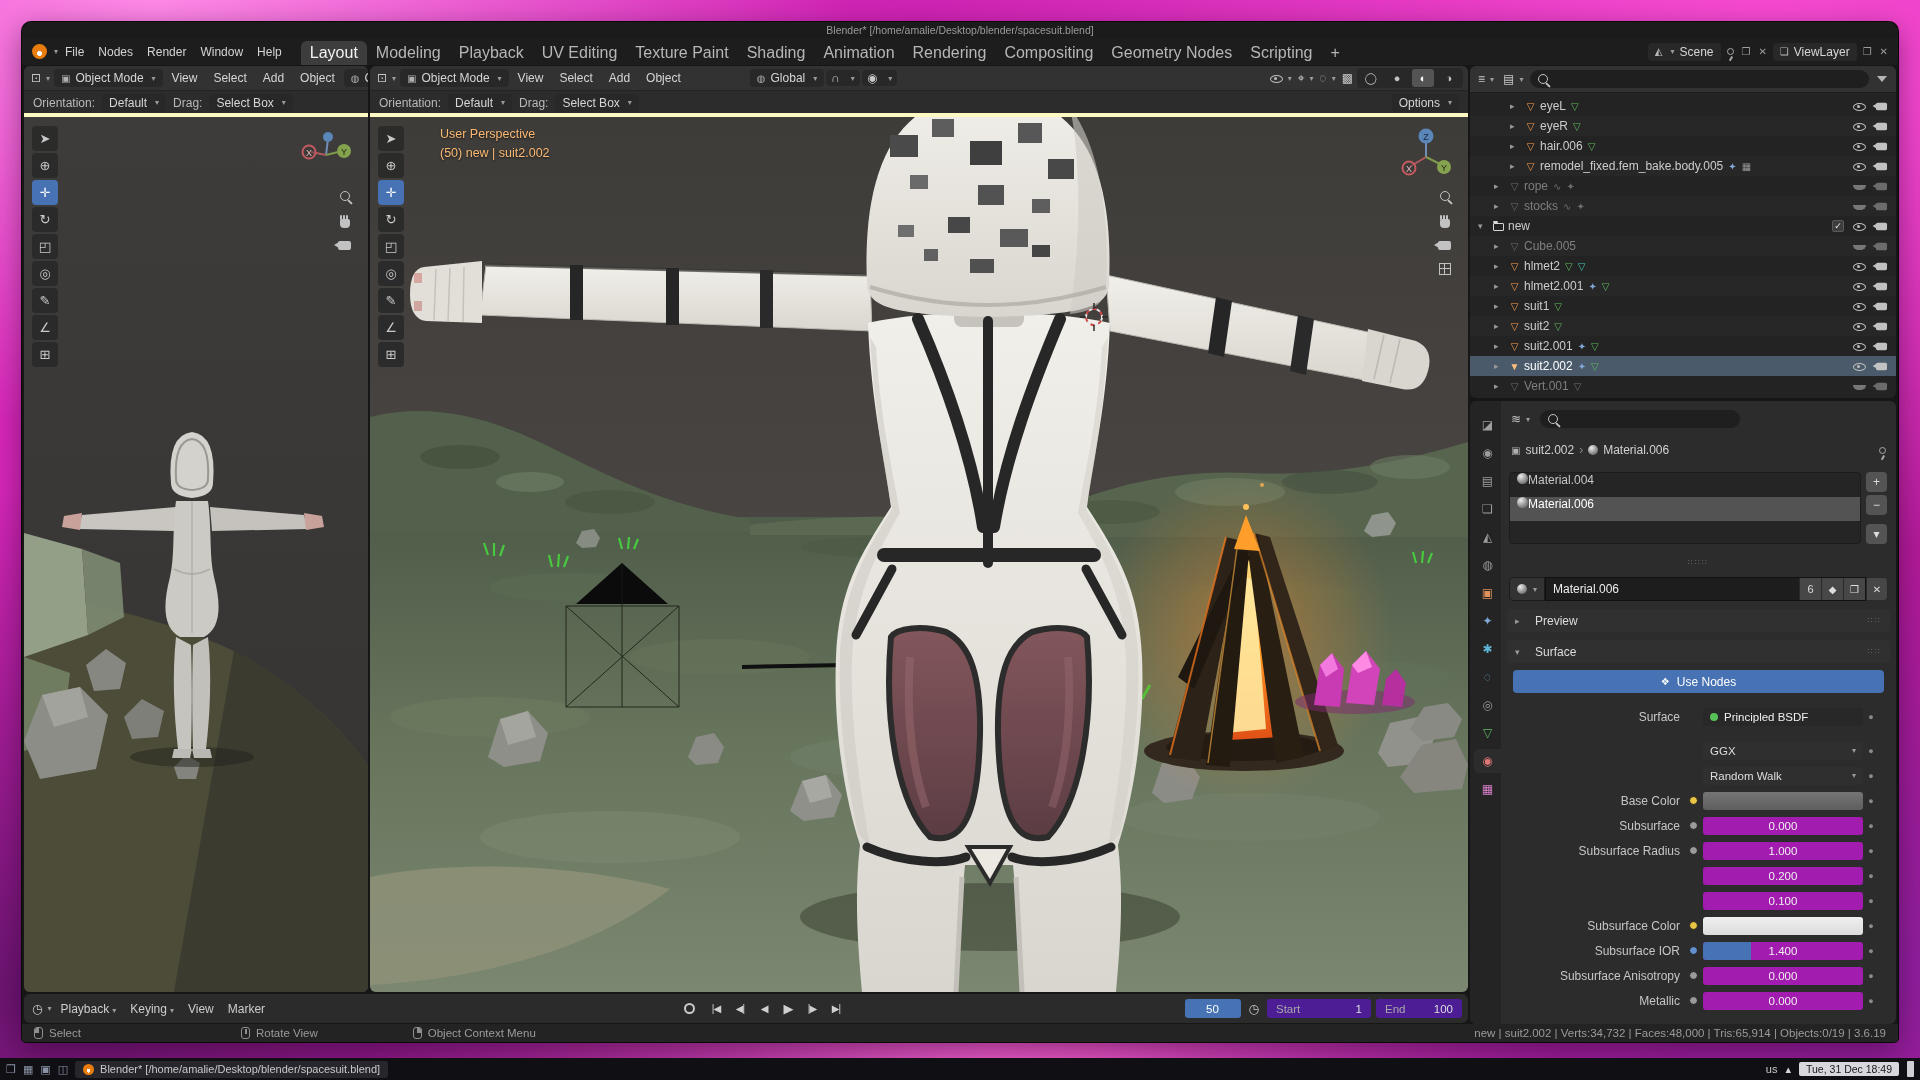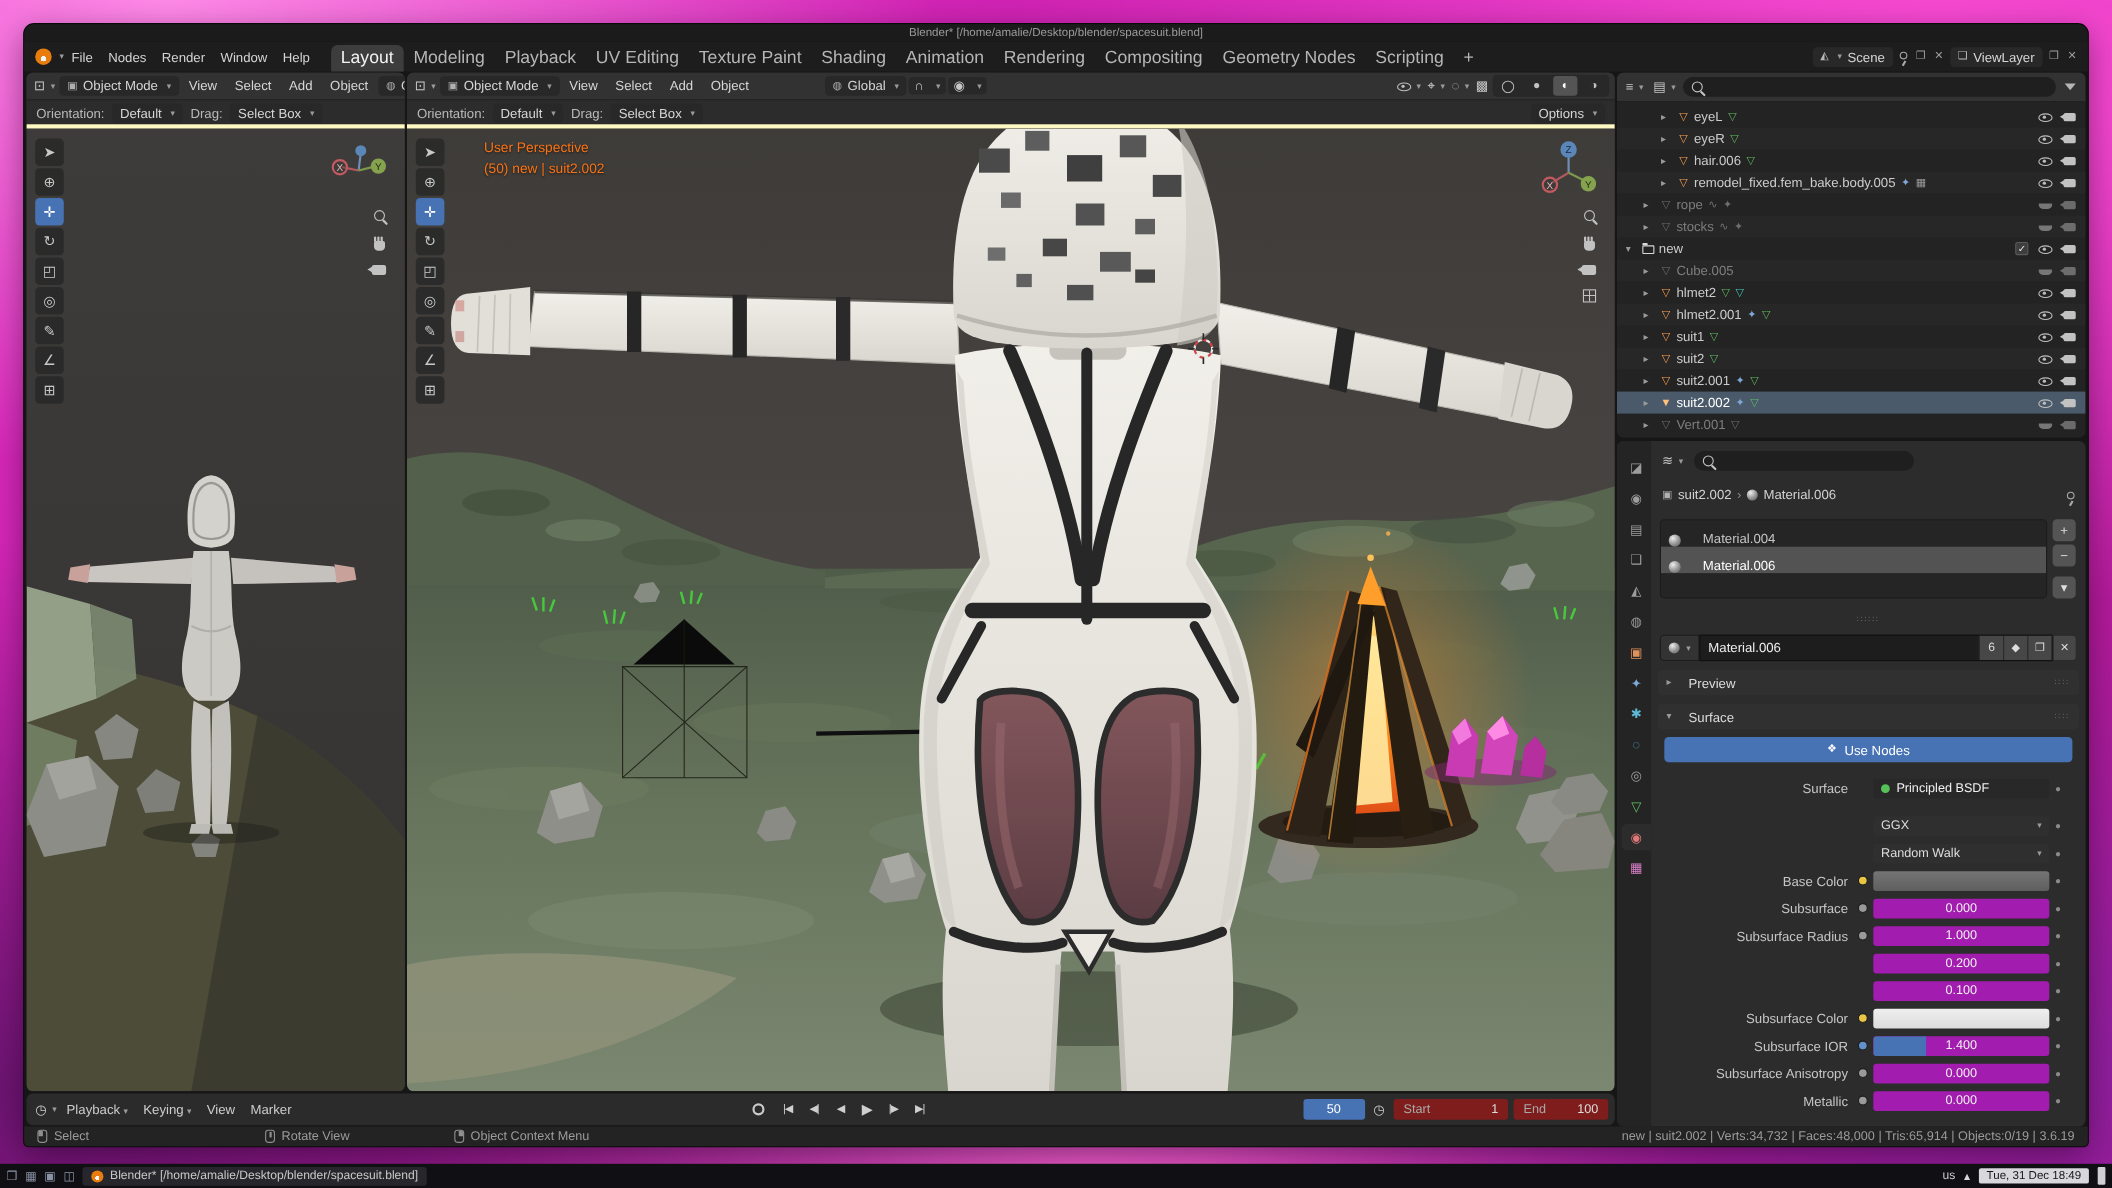--- a/index.html
+++ b/index.html
@@ -43,21 +43,21 @@
   .nav-gizmo{position:absolute;top:10px;right:14px;z-index:5}
   .side-icons{position:absolute;top:74px;right:17px;display:flex;flex-direction:column;gap:13px;align-items:center;z-index:5}
   .icon-mag{width:10px;height:10px;border:1.7px solid #c2c2c2;border-radius:50%;position:relative}
   .icon-mag::after{content:"";position:absolute;right:-4px;bottom:-3px;width:6px;height:2px;background:#c2c2c2;transform:rotate(45deg);border-radius:1px}
   .icon-hand{width:10px;height:9px;background:#c2c2c2;border-radius:2px 2px 4px 4px;position:relative;margin-top:5px}
   .icon-hand::before{content:"";position:absolute;top:-4px;left:0;width:2px;height:5px;background:#c2c2c2;border-radius:1px;box-shadow:3px 0 0 #c2c2c2,6px 0 0 #c2c2c2}
   .icon-cam{width:13px;height:9px;background:#c2c2c2;border-radius:2px;position:relative}
   .icon-cam::before{content:"";position:absolute;left:-4px;top:1px;border-right:5px solid #c2c2c2;border-top:3px solid transparent;border-bottom:3px solid transparent}
   .icon-cam.sm{transform:scale(.85)}
   .icon-grid{width:12px;height:12px;border:1.2px solid #c2c2c2;background:linear-gradient(transparent 45%,#c2c2c2 45% 55%,transparent 55%),linear-gradient(90deg,transparent 45%,#c2c2c2 45% 55%,transparent 55%)}
-  .vp-overlay{position:absolute;left:70px;top:8px;z-index:4;color:#f97316;font-size:12.5px;line-height:1.5;text-shadow:0 1px 2px rgba(0,0,0,.65)}
+  .vp-overlay{position:absolute;left:70px;top:8px;z-index:4;color:#fdba74;font-size:12.5px;line-height:1.5;text-shadow:0 1px 2px rgba(0,0,0,.65)}
   
   .hgroup{display:flex;align-items:center;background:#282828;border-radius:4px;padding:1px 3px;gap:4px}
   .hic{color:#c6c6c6;font-size:12px;padding:0 2px;display:flex;align-items:center;gap:2px}
   .shade-btn{width:22px;height:18px;display:flex;align-items:center;justify-content:center;color:#c2c2c2;border-radius:3px;font-size:11px}
   .shade-btn.active{background:#545454;color:#fff}
   .icon-eye{display:inline-block;width:13px;height:11px;position:relative}
   .icon-eye::before{content:"";position:absolute;left:0;top:2px;width:11px;height:6px;border:1.3px solid #bdbdbd;border-radius:50%}
   .icon-eye::after{content:"";position:absolute;left:4px;top:4px;width:3px;height:3px;background:#bdbdbd;border-radius:50%}
   .icon-eye.closed::before{height:4px;border-top:none;border-radius:0 0 8px 8px;top:4px}
   .icon-eye.closed::after{display:none}
@@ -86,21 +86,21 @@
   
   .props{background:#2c2c2c}
   .ptabs{position:absolute;left:0;top:0;bottom:0;width:31px;background:#242424;display:flex;flex-direction:column;align-items:stretch;padding-top:12px;gap:4px}
   .ptab{height:24px;display:flex;align-items:center;justify-content:center;font-size:12px;color:#9d9d9d;border-radius:5px 0 0 5px;margin-left:4px}
   .ptab.active{background:#2c2c2c}
   .pmain{position:absolute;left:31px;right:0;top:0;bottom:0;overflow:hidden;font-size:12px;color:#c9c9c9}
   .props-hdr{margin-top:6px;height:24px;display:flex;align-items:center;gap:8px;padding:0 8px}
   .crumbs{margin-top:7px;height:24px;display:flex;align-items:center;gap:5px;padding:0 10px;color:#d2d2d2}
   .slot-wrap{margin:10px 8px 0;display:flex;gap:5px}
   .slots{flex:1;background:#252525;border:1px solid #1c1c1c;border-radius:4px;overflow:hidden}
-  .slot-row{height:24px;display:flex;align-items:flex-end;gap:20px;padding:0 7px;color:#c6c6c6}
+  .slot-row{height:24px;display:flex;align-items:flex-start;gap:0;padding:0 7px;color:#c6c6c6}
   .slot-row.selected{background:#535353;color:#fff}
   .mat-dot{width:11px;height:11px;border-radius:50%;background:radial-gradient(circle at 35% 30%,#ededed,#909090 55%,#565656);flex:none}
   .slot-side{width:22px;display:flex;flex-direction:column;gap:3px}
   .sq-btn{width:21px;height:20px;background:#545454;border-radius:4px;color:#ddd;display:flex;align-items:center;justify-content:center;font-size:12px}
   .grip{margin-top:14px;text-align:center;color:#6a6a6a;font-size:8px;letter-spacing:2px}
   .mat-row{margin:10px 8px 0;display:flex;align-items:center;height:24px}
   .browse{width:36px;height:24px;background:#333;border:1px solid #1c1c1c;border-radius:4px 0 0 4px;display:flex;align-items:center;justify-content:center;gap:3px}
   .name-field{flex:1;height:24px;background:#1d1d1d;border:1px solid #111;display:flex;align-items:center;color:#eee}
   .name-field .nm{flex:1;padding:0 7px;overflow:hidden;white-space:nowrap}
   .seg{width:22px;height:100%;background:#474747;display:flex;align-items:center;justify-content:center;border-left:1px solid #2a2a2a;color:#ddd;font-size:10px}
@@ -123,21 +123,21 @@
   .pfield.sw-dark{background:linear-gradient(#757575,#5e5e5e)}
   .pfield.sw-light{background:linear-gradient(#efefef,#dcdcdc)}
   .adot{width:16px;text-align:center;color:#8a8a8a;font-size:9px;flex:none}
   .gdot{width:8px;height:8px;border-radius:50%;background:#56c156;flex:none}
   
   .timeline{background:#2b2b2b;display:flex;align-items:center;padding:0 6px;font-size:12px;color:#cdcdcd}
   .tp{position:absolute;left:660px;display:flex;align-items:center;gap:2px}
   .tp-btn{min-width:22px;height:20px;display:flex;align-items:center;justify-content:center;color:#cfcfcf;font-size:10px;letter-spacing:-1px}
   .rec{width:11px;height:11px;border:2px solid #c9c9c9;border-radius:50%;margin-right:8px}
   .frame-field{width:56px;height:19px;background:#4772b3;border-radius:3px;color:#fff;display:flex;align-items:center;justify-content:center;font-size:11.5px}
-  .range-field{height:19px;background:#7f1d1d;border-radius:3px;color:#ddd;display:flex;align-items:center;justify-content:space-between;padding:0 9px;font-size:11.5px}
+  .range-field{height:19px;background:#4c1d95;border-radius:3px;color:#ddd;display:flex;align-items:center;justify-content:space-between;padding:0 9px;font-size:11.5px}
   .statusbar{position:absolute;left:0;top:1002px;width:1876px;height:18px;background:#232323;display:flex;align-items:center;padding:0 12px;font-size:11.5px;color:#9b9b9b;border-radius:0 0 4px 4px}
   .sb-item{display:flex;align-items:center;gap:6px}
   .mi{width:9px;height:12px;border:1px solid #8f8f8f;border-radius:3px;position:relative;flex:none}
   .mi::before{content:"";position:absolute;background:#8f8f8f}
   .mi.l::before{left:0;top:0;width:4px;height:5px;border-radius:2px 0 0 0}
   .mi.m::before{left:3px;top:1px;width:2px;height:5px}
   .mi.r::before{right:0;top:0;width:4px;height:5px;border-radius:0 2px 0 0}
   
   .taskbar{position:absolute;left:0;bottom:0;width:1920px;height:22px;background:#101014;display:flex;align-items:center;gap:7px;padding:0 6px;font-size:11px;color:#c9c9c9}
   .tb-ic{color:#8a93a5;font-size:11px}

